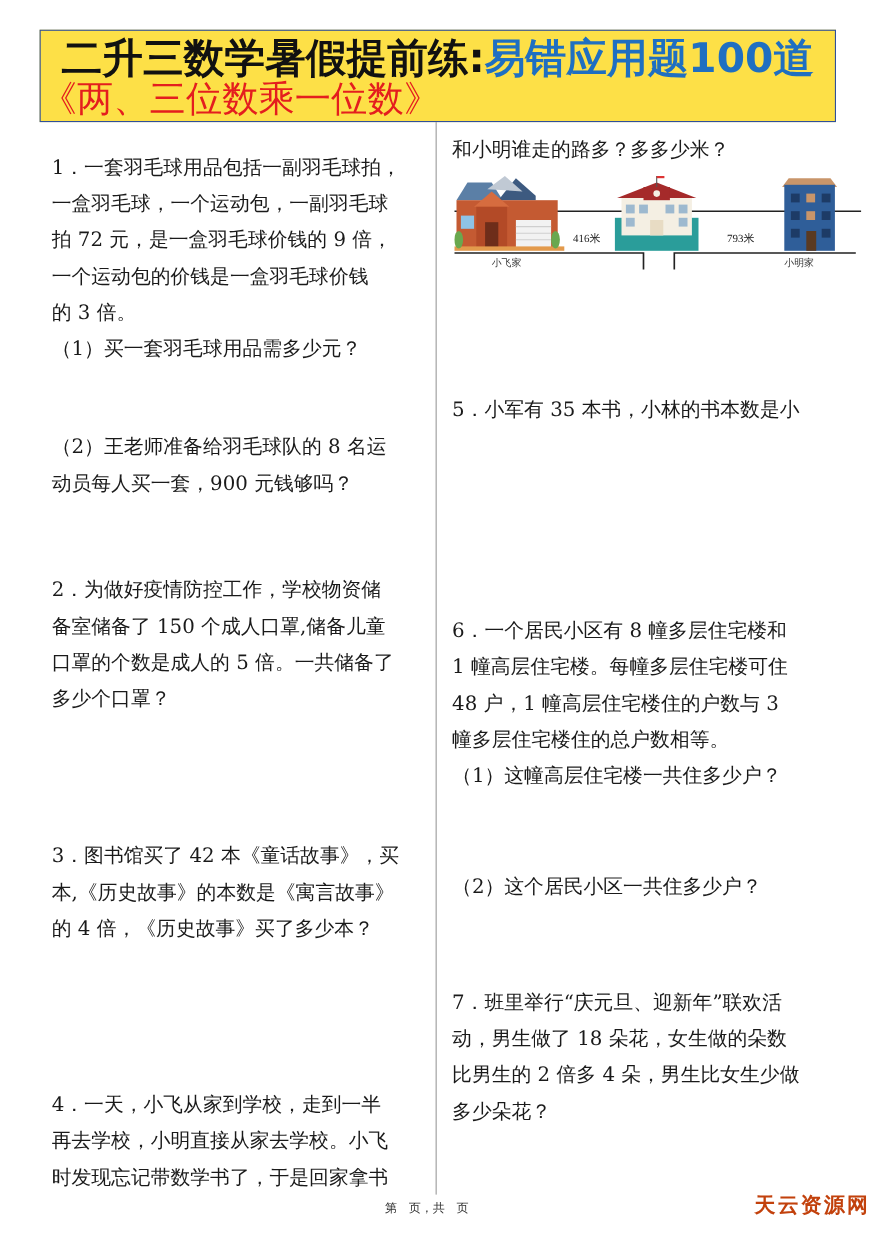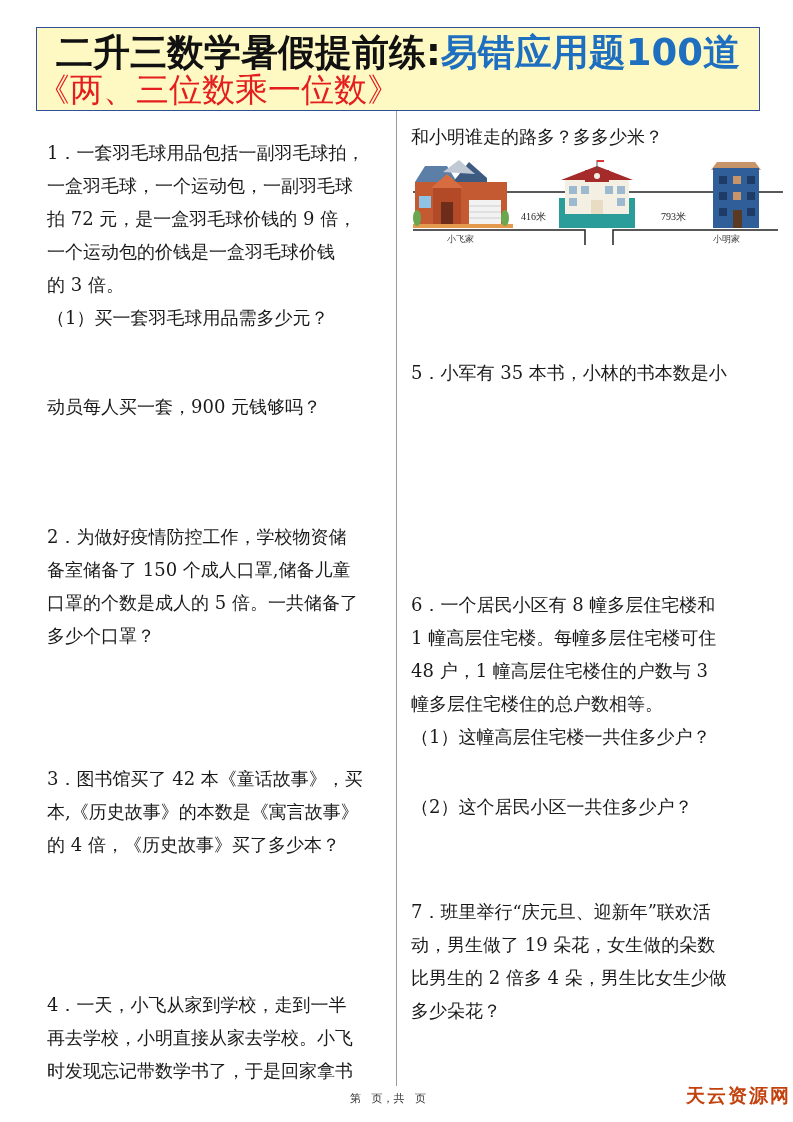--- a/index.html
+++ b/index.html
@@ -1,21 +1,21 @@
 <!DOCTYPE html>
 <html><head>
 <meta charset="utf-8">
 <style>
   * { margin: 0; padding: 0; box-sizing: border-box; }
   html, body { width: 793px; height: 1122px; background: #ffffff; overflow: hidden; }
   body { position: relative; font-family: "DejaVu Serif", "Liberation Serif", serif; color: #1a1a1a; }
 
   .title-box {
     position: absolute; left: 36px; top: 27px; width: 724px; height: 84px;
-    border: 1.5px solid #2f4f9a; background: #fef9c3;
+    border: 1.5px solid #2f4f9a; background: #fde047;
   }
   .title-line1 {
     position: absolute; left: 0; right: 0; top: 4px; text-align: center;
     font-family: "DejaVu Sans", "Liberation Sans", sans-serif;
     font-size: 37px; font-weight: bold; line-height: 42px; letter-spacing: 0px; white-space: nowrap;
   }
   .title-line1 .black { color: #111111; }
   .title-line1 .blue { color: #1f6fc1; }
   .title-line2 {
     position: absolute; left: 0; right: 0; top: 43px; text-align: left;
@@ -51,20 +51,21 @@
 <div class="col left">
   <div class="para" style="top:16px;">
     <span class="line">1．一套羽毛球用品包括一副羽毛球拍，</span>
     <span class="line">一盒羽毛球，一个运动包，一副羽毛球</span>
     <span class="line">拍 72 元，是一盒羽毛球价钱的 9 倍，</span>
     <span class="line">一个运动包的价钱是一盒羽毛球价钱</span>
     <span class="line">的 3 倍。</span>
     <span class="line">（1）买一套羽毛球用品需多少元？</span>
   </div>
   <div class="para" style="top:270px;">
+    <span class="line">（2）王老师准备给羽毛球队的 8 名运</span>
     <span class="line">动员每人买一套，900 元钱够吗？</span>
   </div>
   <div class="para" style="top:400px;">
     <span class="line">2．为做好疫情防控工作，学校物资储</span>
     <span class="line">备室储备了 150 个成人口罩,储备儿童</span>
     <span class="line">口罩的个数是成人的 5 倍。一共储备了</span>
     <span class="line">多少个口罩？</span>
   </div>
   <div class="para" style="top:642px;">
     <span class="line">3．图书馆买了 42 本《童话故事》，买</span>
@@ -78,33 +79,33 @@
   </div>
 </div>
 
 <div class="col right">
   <div class="para" style="top:0px;">
     <span class="line">和小明谁走的路多？多多少米？</span>
   </div>
   <div class="para" style="top:236px;">
     <span class="line">5．小军有 35 本书，小林的书本数是小</span>
   </div>
-  <div class="para" style="top:437px;margin-top:31px;">
+  <div class="para" style="top:437px;">
     <span class="line">6．一个居民小区有 8 幢多层住宅楼和</span>
     <span class="line">1 幢高层住宅楼。每幢多层住宅楼可住</span>
     <span class="line">48 户，1 幢高层住宅楼住的户数与 3</span>
     <span class="line">幢多层住宅楼住的总户数相等。</span>
     <span class="line">（1）这幢高层住宅楼一共住多少户？</span>
   </div>
   <div class="para" style="top:670px;">
     <span class="line">（2）这个居民小区一共住多少户？</span>
   </div>
   <div class="para" style="top:775px;">
     <span class="line">7．班里举行“庆元旦、迎新年”联欢活</span>
-    <span class="line">动，男生做了 19 朵花，女生做的朵数</span>
+    <span class="line">动，男生做了 18 朵花，女生做的朵数</span>
     <span class="line">比男生的 2 倍多 4 朵，男生比女生少做</span>
     <span class="line">多少朵花？</span>
   </div>
 </div>
 
 <div class="diagram">
   <svg width="370" height="90" viewBox="0 0 370 90">
 
     <line x1="0" y1="32" x2="370" y2="32" stroke="#222" stroke-width="1.5"></line>
 

